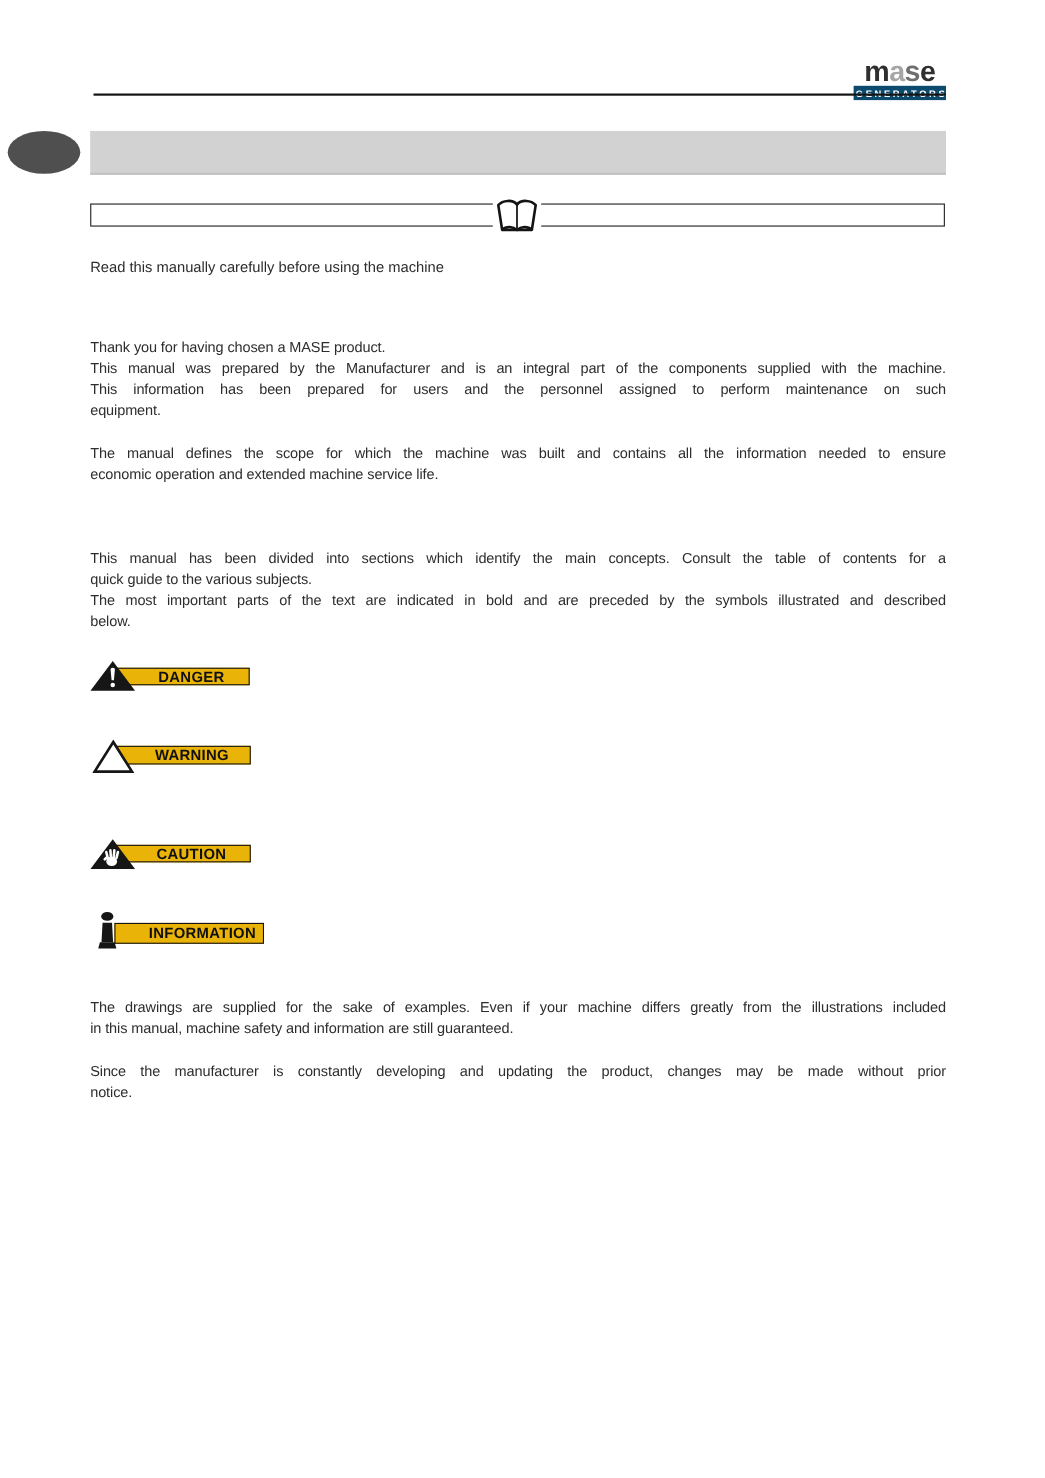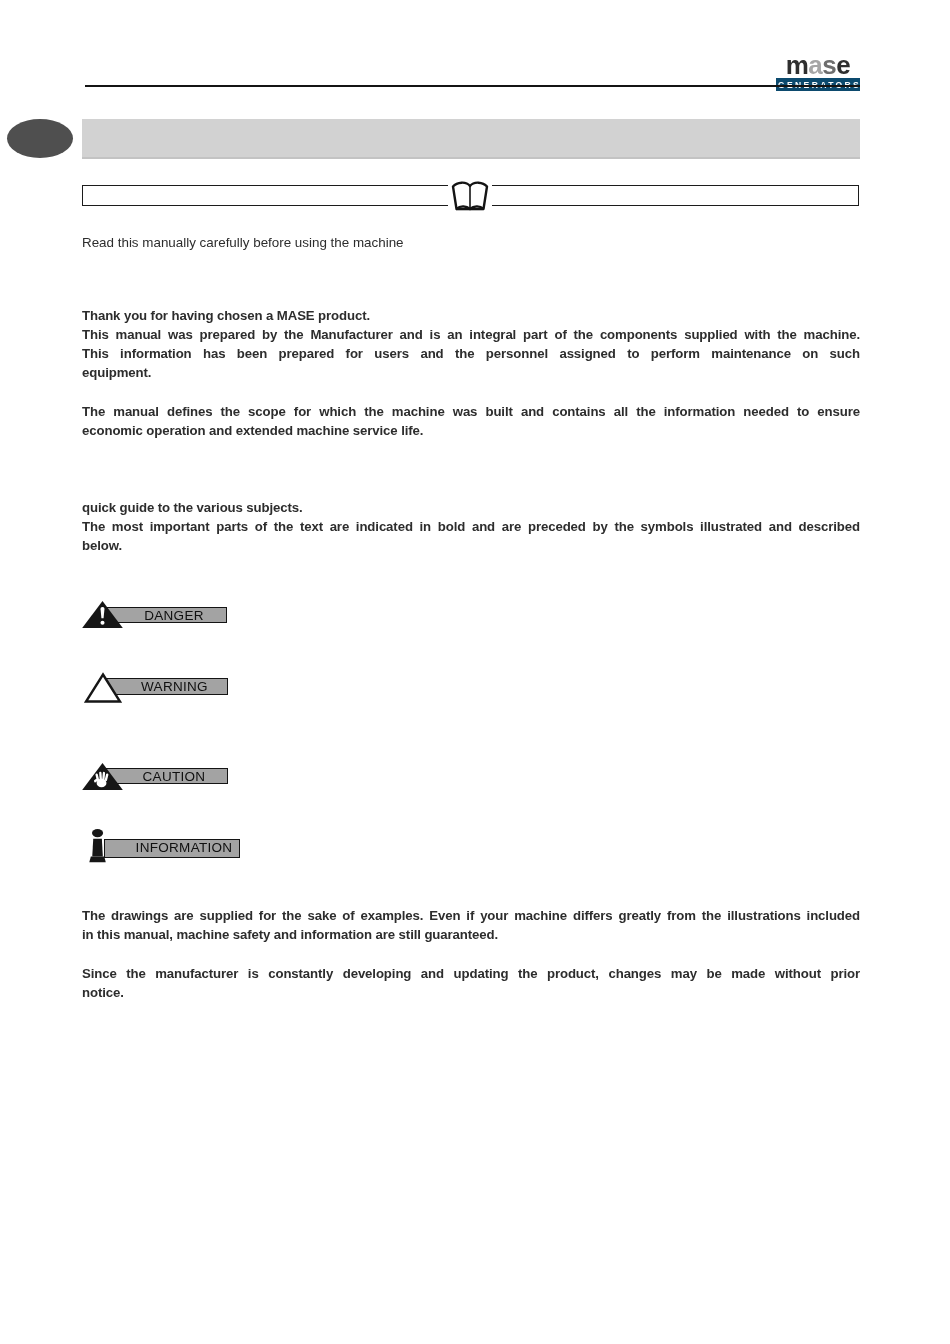--- a/index.html
+++ b/index.html
@@ -21,30 +21,30 @@
   
   .section-oval{position:absolute;left:7px;top:119px;width:66px;height:39px;border-radius:50%;background:#4f4f4f;}
   .section-bar{position:absolute;left:82px;top:119px;width:778px;height:38px;background:#d2d2d2;border-bottom:2px solid #c3c3c3;}
 
   
   .notice-box{position:absolute;left:82px;top:185px;width:775px;height:19px;border:1.5px solid #1c1c1c;background:#fff;}
   .book{position:absolute;left:448px;top:178px;width:44px;height:37px;background:#ffffff;
         display:flex;align-items:center;justify-content:center;}
 
   
-  .tg{position:absolute;left:82px;width:778px;font-size:13.2px;line-height:19px;letter-spacing:-0.1px;font-weight:bold;}
+  .tg{position:absolute;left:82px;width:778px;font-size:13.2px;line-height:19px;letter-spacing:-0.1px;}
   .ln{height:19px;overflow:hidden;white-space:normal;}
   .ln.full{text-align:justify;text-align-last:justify;}
   .single{position:absolute;left:82px;font-size:13.4px;line-height:19px;}
 
   
   .sym{position:absolute;left:82px;height:34px;width:200px;}
   .sym .tri{position:absolute;z-index:2;}
-  .sym .box{position:absolute;background:#a3a3a3;border:1.4px solid #141414;display:flex;align-items:flex-start;
-            font-weight:400;font-size:13.5px;letter-spacing:0.3px;color:#101010;}
+  .sym .box{position:absolute;background:#eab308;border:1.4px solid #141414;display:flex;align-items:center;
+            font-weight:700;font-size:13.5px;letter-spacing:0.3px;color:#101010;}
   .sym .box span{display:block;width:100%;text-align:center;}
 
   .sym-danger{top:599px;}
   .sym-danger .tri{left:-1px;top:1px;}
   .sym-danger .box{left:23px;top:8px;width:104px;height:14px;padding-left:16px;}
 
   .sym-warning{top:671px;}
   .sym-warning .tri{left:2px;top:1px;}
   .sym-warning .box{left:22px;top:7px;width:105px;height:15px;padding-left:17px;}
 
@@ -92,20 +92,21 @@
     <div class="ln full">This information has been prepared for users and the personnel assigned to perform maintenance on such</div>
     <div class="ln">equipment.</div>
   </div>
 
   <div class="tg" style="top:402px;">
     <div class="ln full">The manual defines the scope for which the machine was built and contains all the information needed to ensure</div>
     <div class="ln">economic operation and extended machine service life.</div>
   </div>
 
   <div class="tg" style="top:498px;">
+    <div class="ln full">This manual has been divided into sections which identify the main concepts. Consult the table of contents for a</div>
     <div class="ln">quick guide to the various subjects.</div>
     <div class="ln full">The most important parts of the text are indicated in bold and are preceded by the symbols illustrated and described</div>
     <div class="ln">below.</div>
   </div>
 
   <div class="sym sym-danger">
     <svg class="tri" width="43" height="29" viewBox="0 0 44 30">
       <path d="M22 1 L43 29 L1 29 Z" fill="#161616"></path>
       <path d="M22 7.2 c1.8 0 2.1 1.1 2 2.3 l-0.9 9.5 h-2.2 l-0.9 -9.5 c-0.1 -1.2 0.2 -2.3 2 -2.3 z" fill="#ffffff"></path>
       <circle cx="22" cy="23.6" r="2.1" fill="#ffffff"></circle>

